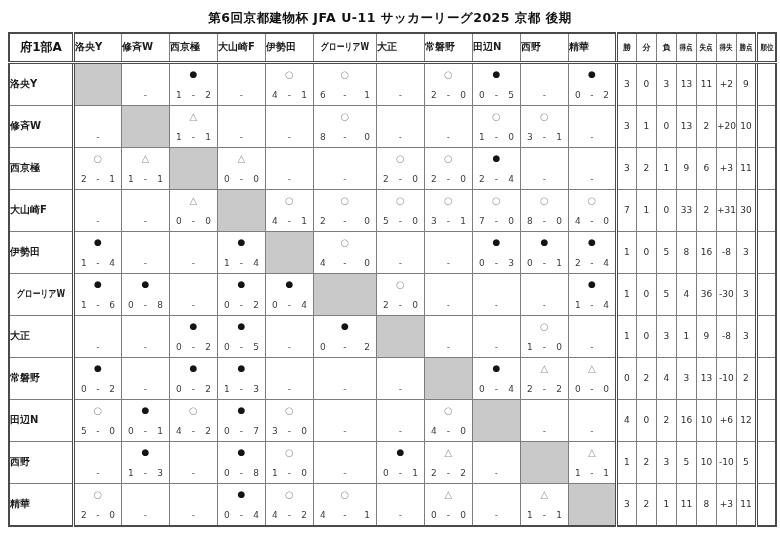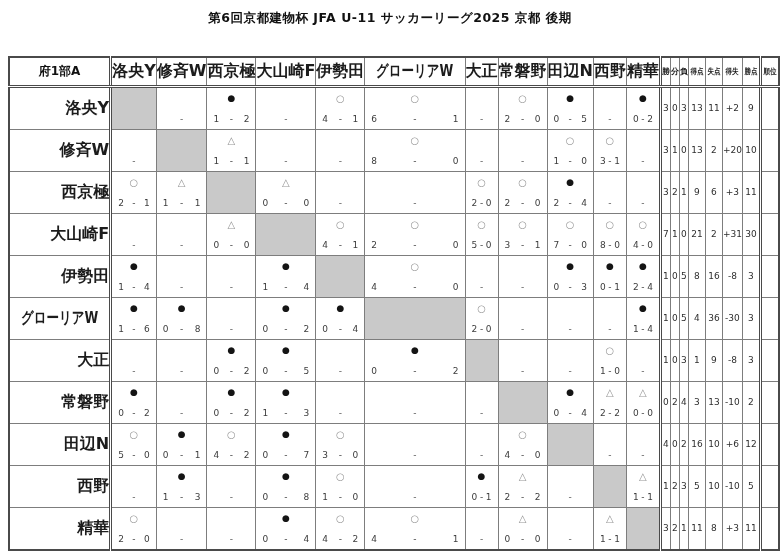--- a/index.html
+++ b/index.html
@@ -3,31 +3,31 @@
 <meta charset="utf-8">
 <style>
   * { margin:0; padding:0; box-sizing:border-box; }
   html,body { width:780px; height:552px; background:#ffffff; overflow:hidden;
     font-family:"DejaVu Sans","Liberation Sans",sans-serif; }
   .page { width:780px; height:552px; position:relative;border-radius:31px; }
 
   .title { position:absolute; top:10px; left:0; width:100%;
     text-align:center; font-size:12.5px; font-weight:bold; color:#111; letter-spacing:0.5px; }
 
-  table.league { position:absolute; top:56px; left:8px;
+  table.league { position:absolute; top:32px; left:8px;
     border-collapse:collapse; table-layout:fixed; }
   table.league { border:2px solid #4a4a4a; }
   table.league td, table.league th { border:1px solid #7d7d7d; padding:0; overflow:hidden; }
 
   tr.hrow { height:29px; }
   tr.drow { height:41px; }
 
   th.corner { font-size:12px; font-weight:bold; color:#111; text-align:center; background:#fff; }
-  th.opp, th.teamname { font-size:16px; font-weight:600; color:#1c1c1c;
-    text-align:right; white-space:nowrap; background:#fff; }
+  th.opp, th.teamname { font-size:10px; font-weight:600; color:#1c1c1c;
+    text-align:left; white-space:nowrap; background:#fff; }
   th .squeeze { display:inline-block; transform:scaleX(0.78); transform-origin:center; }
 
   th.stath { font-size:8px; font-weight:600; color:#1c1c1c; text-align:center; white-space:nowrap; }
   th.stath .squeeze2 { display:inline-block; transform:scaleX(0.82); transform-origin:center; }
 
   .dbl-left { border-left:3px double #4a4a4a !important; }
   .hdr-bottom { border-bottom:3px double #4a4a4a !important; }
 
   td.self { background:#c9c9c9; }
 
@@ -467,21 +467,21 @@
               <div class="score">
                 <span>4</span>
                 <span>-</span>
                 <span>0</span>
               </div>
             </div>
           </td>
           <td class="stat dbl-left">7</td>
           <td class="stat">1</td>
           <td class="stat">0</td>
-          <td class="stat">21</td>
+          <td class="stat">33</td>
           <td class="stat">2</td>
           <td class="stat">+31</td>
           <td class="stat">30</td>
           <td class="stat dbl-left"></td>
         </tr>
         <tr class="drow">
           <th class="teamname"><span class="">伊勢田</span></th>
           <td class="dbl-left match">
             <div class="mcell">
               <div class="sym loss">●</div>

